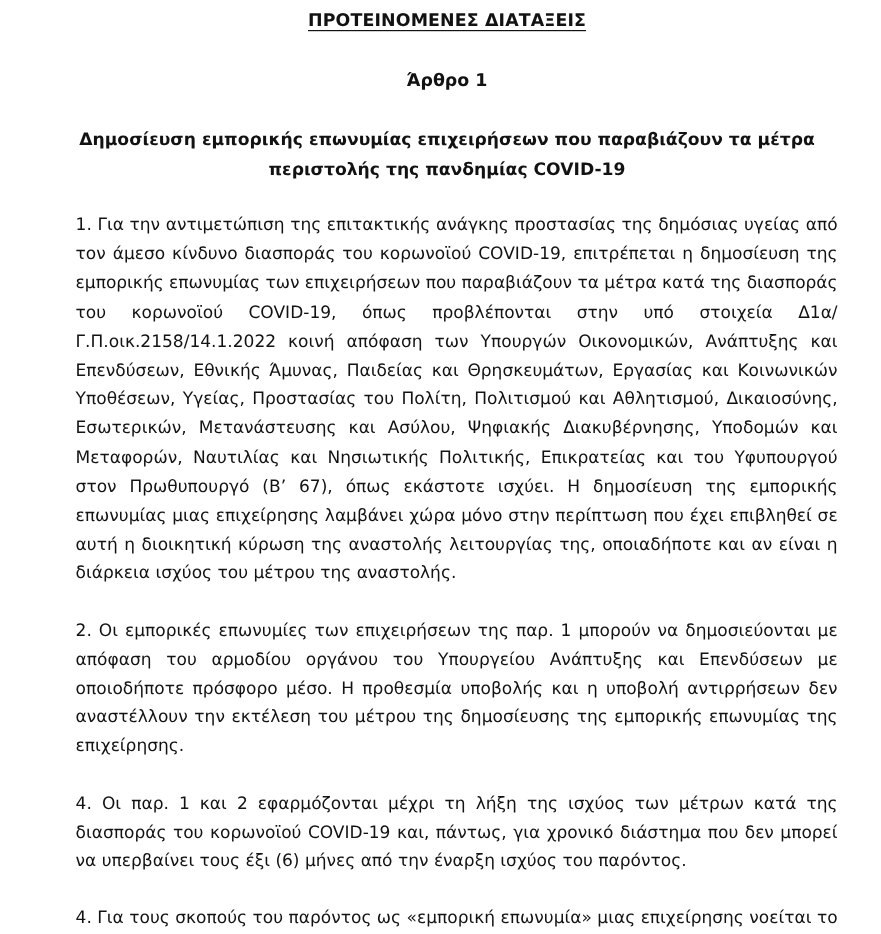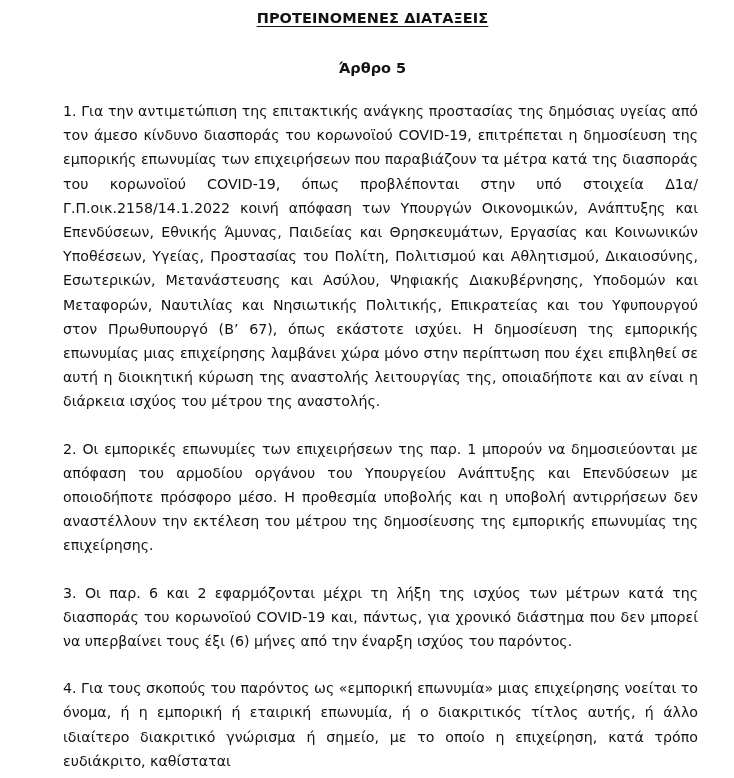--- a/index.html
+++ b/index.html
@@ -81,23 +81,24 @@
     margin-bottom: 0;
   }
 </style>
 </head>
 <body>
 
 <div class="page">
 
   <h1 class="doc-title"><span class="ul">ΠΡΟΤΕΙΝΟΜΕΝΕΣ ΔΙΑΤΑΞΕΙΣ</span></h1>
 
-  <h2 class="article-heading">Άρθρο 5</h2>
+  <h2 class="article-heading">Άρθρο 1</h2>
 
+  <h3 class="subtitle">Δημοσίευση εμπορικής επωνυμίας επιχειρήσεων που παραβιάζουν τα μέτρα περιστολής της πανδημίας COVID-19</h3>
 
   <div class="body-block">
     <p class="para">1. Για την αντιμετώπιση της επιτακτικής ανάγκης προστασίας της δημόσιας υγείας από τον άμεσο κίνδυνο διασποράς του κορωνοϊού COVID-19, επιτρέπεται η δημοσίευση της εμπορικής επωνυμίας των επιχειρήσεων που παραβιάζουν τα μέτρα κατά της διασποράς του κορωνοϊού COVID-19, όπως προβλέπονται στην υπό στοιχεία  Δ1α/Γ.Π.οικ.2158/14.1.2022 κοινή απόφαση των Υπουργών Οικονομικών, Ανάπτυξης και Επενδύσεων, Εθνικής Άμυνας, Παιδείας και Θρησκευμάτων, Εργασίας και Κοινωνικών Υποθέσεων, Υγείας, Προστασίας του Πολίτη, Πολιτισμού και Αθλητισμού, Δικαιοσύνης, Εσωτερικών, Μετανάστευσης και Ασύλου, Ψηφιακής Διακυβέρνησης, Υποδομών και Μεταφορών, Ναυτιλίας και Νησιωτικής Πολιτικής, Επικρατείας και του Υφυπουργού στον Πρωθυπουργό (Β’ 67), όπως εκάστοτε ισχύει. Η δημοσίευση της εμπορικής επωνυμίας μιας επιχείρησης λαμβάνει χώρα μόνο στην περίπτωση που έχει επιβληθεί σε αυτή η διοικητική κύρωση της αναστολής λειτουργίας της, οποιαδήποτε και αν είναι η διάρκεια ισχύος του μέτρου της αναστολής.</p>
     <p class="para">2. Οι εμπορικές επωνυμίες των επιχειρήσεων της παρ. 1 μπορούν να δημοσιεύονται με απόφαση του αρμοδίου οργάνου του Υπουργείου Ανάπτυξης και Επενδύσεων με οποιοδήποτε πρόσφορο μέσο. Η προθεσμία υποβολής και η υποβολή αντιρρήσεων δεν αναστέλλουν την εκτέλεση του μέτρου της δημοσίευσης της εμπορικής επωνυμίας της επιχείρησης.</p>
-    <p class="para">3. Οι παρ. 6 και 2 εφαρμόζονται μέχρι τη λήξη της ισχύος των μέτρων κατά της διασποράς του κορωνοϊού COVID-19 και, πάντως, για χρονικό διάστημα που δεν μπορεί να υπερβαίνει τους έξι (6) μήνες από την έναρξη ισχύος του παρόντος.</p>
+    <p class="para">4. Οι παρ. 1 και 2 εφαρμόζονται μέχρι τη λήξη της ισχύος των μέτρων κατά της διασποράς του κορωνοϊού COVID-19 και, πάντως, για χρονικό διάστημα που δεν μπορεί να υπερβαίνει τους έξι (6) μήνες από την έναρξη ισχύος του παρόντος.</p>
     <p class="para clipped">4. Για τους σκοπούς του παρόντος ως «εμπορική επωνυμία» μιας επιχείρησης νοείται το όνομα, ή η εμπορική ή εταιρική επωνυμία, ή ο διακριτικός τίτλος αυτής, ή άλλο ιδιαίτερο διακριτικό γνώρισμα ή σημείο, με το οποίο η επιχείρηση, κατά τρόπο ευδιάκριτο, καθίσταται</p>
   </div>
 
 </div>
 
 </body></html>

